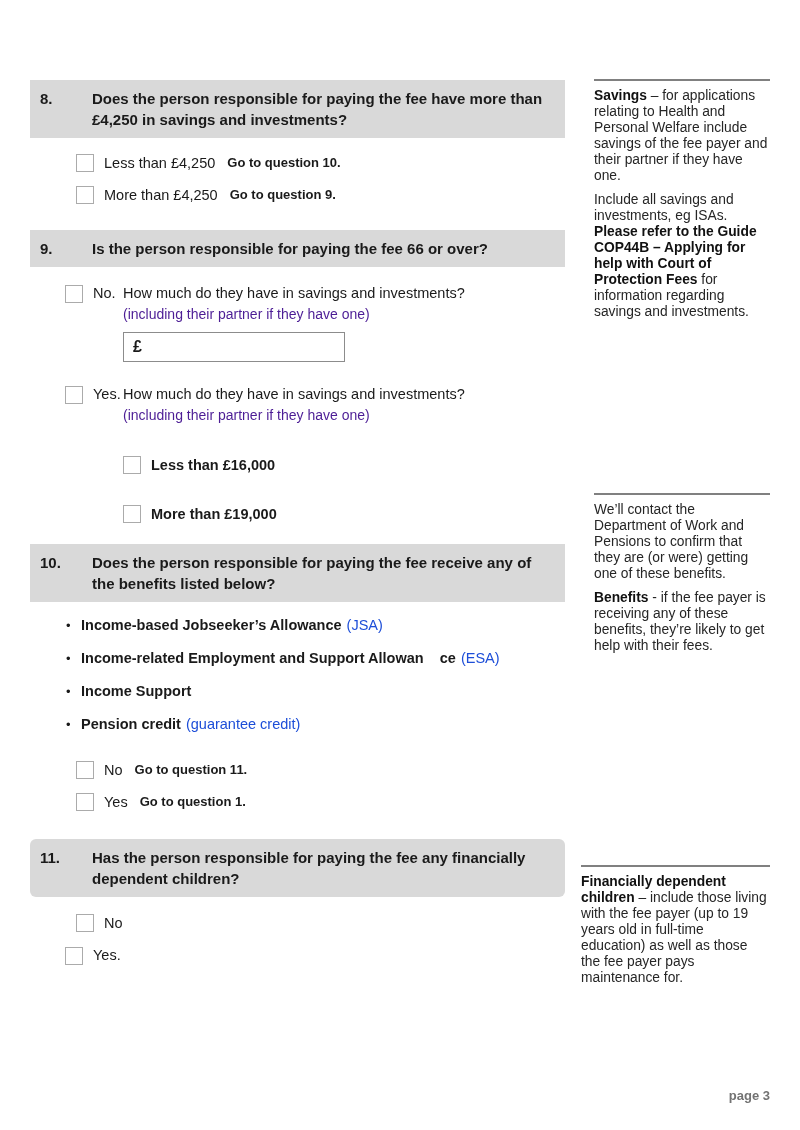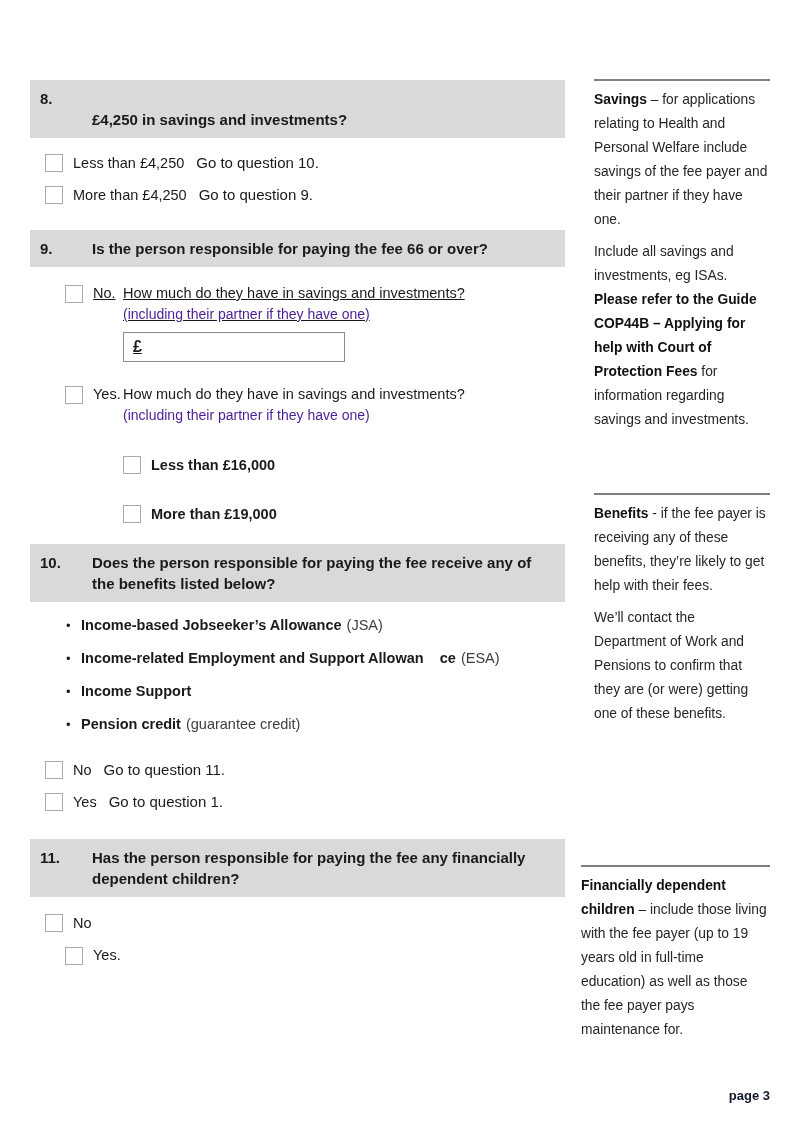--- a/index.html
+++ b/index.html
@@ -11,27 +11,27 @@
 
   
   .qheader{
     background:#d9d9d9;position:relative;
     padding:8px 8px 8px 62px;
     font-weight:bold;font-size:15px;line-height:21px;color:#1a1a1a;
   }
   .qnum{position:absolute;left:10px;top:8px;width:50px;}
 
   
-  .opt-row{display:flex;align-items:center;margin-left:15px;}
+  .opt-row{display:flex;align-items:center;margin-left:46px;}
   .checkbox{
     flex:0 0 auto;width:16px;height:16px;background:#fff;
     border:1px solid #ababab;display:inline-block;
   }
   .opt-label{margin-left:10px;font-size:14.5px;line-height:18px;}
-  .opt-goto{margin-left:12px;font-size:15px;font-weight:normal;line-height:18px;}
+  .opt-goto{margin-left:12px;font-size:13px;font-weight:bold;line-height:18px;}
 
   
   .opt-block{display:flex;align-items:flex-start;margin-left:35px;}
   .opt-block .checkbox{margin-top:1px;}
   .opt-block .blk-label{flex:0 0 30px;margin-left:10px;font-size:14.5px;line-height:19px;}
   .blk-body{flex:1 1 auto;}
   .blk-question{font-size:14.5px;line-height:19px;}
   .blk-question.bold{font-weight:bold;}
   .blk-note{font-size:14px;line-height:19px;color:#4c1d95;margin-top:2px;}
   .money-box{
@@ -43,57 +43,57 @@
   .sub-opt .opt-label{font-weight:600;}
   .textarea-box{
     margin-top:4px;width:441px;height:53px;border:1px solid #8c8c8c;background:#fff;
   }
 
   
   .bullet-list{margin-left:36px;}
   .bullet-row{position:relative;padding-left:15px;font-size:14.5px;line-height:19px;margin-top:14px;}
   .bullet-row::before{content:"•";position:absolute;left:0;top:0;color:#1a1a1a;font-size:13px;}
   .bullet-main{font-weight:600;color:#1a1a1a;text-align:center;}
-  .bullet-paren{color:#404040;margin-left:5px;}
+  .bullet-paren{color:#1d4ed8;margin-left:5px;}
 
   
   .side-block{
     position:absolute;border-top:2px solid #808080;padding-top:7px;
-    font-size:13.8px;line-height:24px;color:#262626;
+    font-size:13.8px;line-height:16px;color:#262626;
   }
   .side-block p{margin:0 0 8px 0;}
   .side-bold{font-weight:bold;color:#111;}
 
   .page-number{
     position:absolute;right:30px;top:1088px;
-    font-size:13px;font-weight:bold;color:#0f172a;
+    font-size:13px;font-weight:bold;color:#737373;
   }
 
   
   .mt-q8box{margin-top:80px;}
   .mt-row1{margin-top:16px;}
   .mt-row2{margin-top:14px;}
   .mt-q9box{margin-top:26px;}
-  .mt-q9no{margin-top:17px;text-decoration:underline;}
+  .mt-q9no{margin-top:17px;}
   .mt-q9yes{margin-top:23px;}
   .mt-q10box{margin-top:21px;}
   .mt-q10opts{margin-top:27px;}
-  .mt-q11box{margin-top:28px;}
+  .mt-q11box{margin-top:28px;border-radius:6px;}
   .mt-q11no{margin-top:17px;}
   .mt-q11yes{margin-top:14px;}
 </style>
 </head>
 <body>
 
 <div class="page">
   <div class="main-col">
 
     <div class="qheader mt-q8box">
       <span class="qnum">8.</span>
-      <br>
+      <span>Does the person responsible for paying the fee have more than</span><br>
       <span>£4,250 in savings and investments?</span>
     </div>
     <div class="opt-row mt-row1">
       <span class="checkbox"></span>
       <span class="opt-label">Less than £4,250</span>
       <span class="opt-goto">Go to question 10.</span>
     </div>
     <div class="opt-row mt-row2">
       <span class="checkbox"></span>
       <span class="opt-label">More than £4,250</span>
@@ -176,22 +176,22 @@
       <span class="blk-label">Yes.</span>
     </div>
   </div>
 
   <div class="side-block" style="left:594px;top:79px;width:176px;">
     <p><span class="side-bold">Savings</span><span> – for applications relating to Health and Personal Welfare include savings of the fee payer and their partner if they have one.</span></p>
     <p><span>Include all savings and investments, eg ISAs. </span><span class="side-bold">Please refer to the Guide COP44B – Applying for help with Court of Protection Fees</span><span> for information regarding savings and investments.</span></p>
   </div>
 
   <div class="side-block" style="left:594px;top:493px;width:176px;">
+    <p>We’ll contact the Department of Work and Pensions to confirm that they are (or were) getting one of these benefits.</p>
     <p><span class="side-bold">Benefits</span><span> - if the fee payer is receiving any of these benefits, they’re likely to get help with their fees.</span></p>
-    <p>We’ll contact the Department of Work and Pensions to confirm that they are (or were) getting one of these benefits.</p>
   </div>
 
   <div class="side-block" style="left:581px;top:865px;width:189px;">
     <p><span class="side-bold">Financially dependent children</span><span> – include those living with the fee payer (up to 19 years old in full-time education) as well as those the fee payer pays maintenance for.</span></p>
   </div>
 
   <div class="page-number">page 3</div>
 </div>
 
 </body></html>

